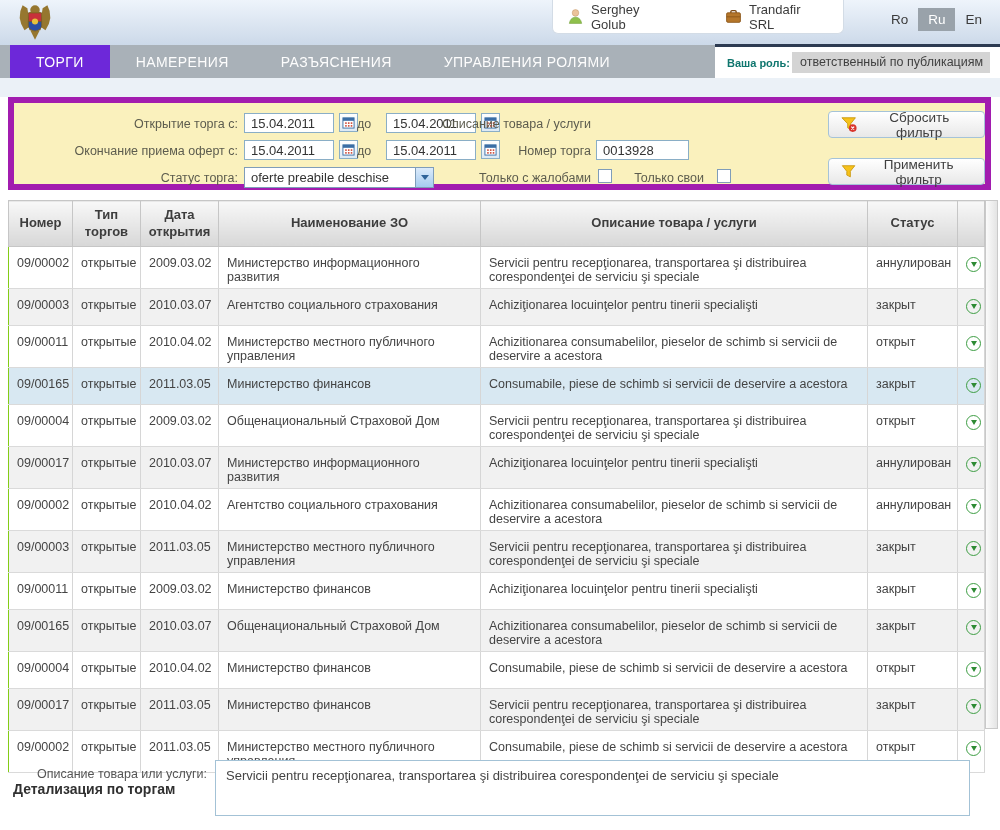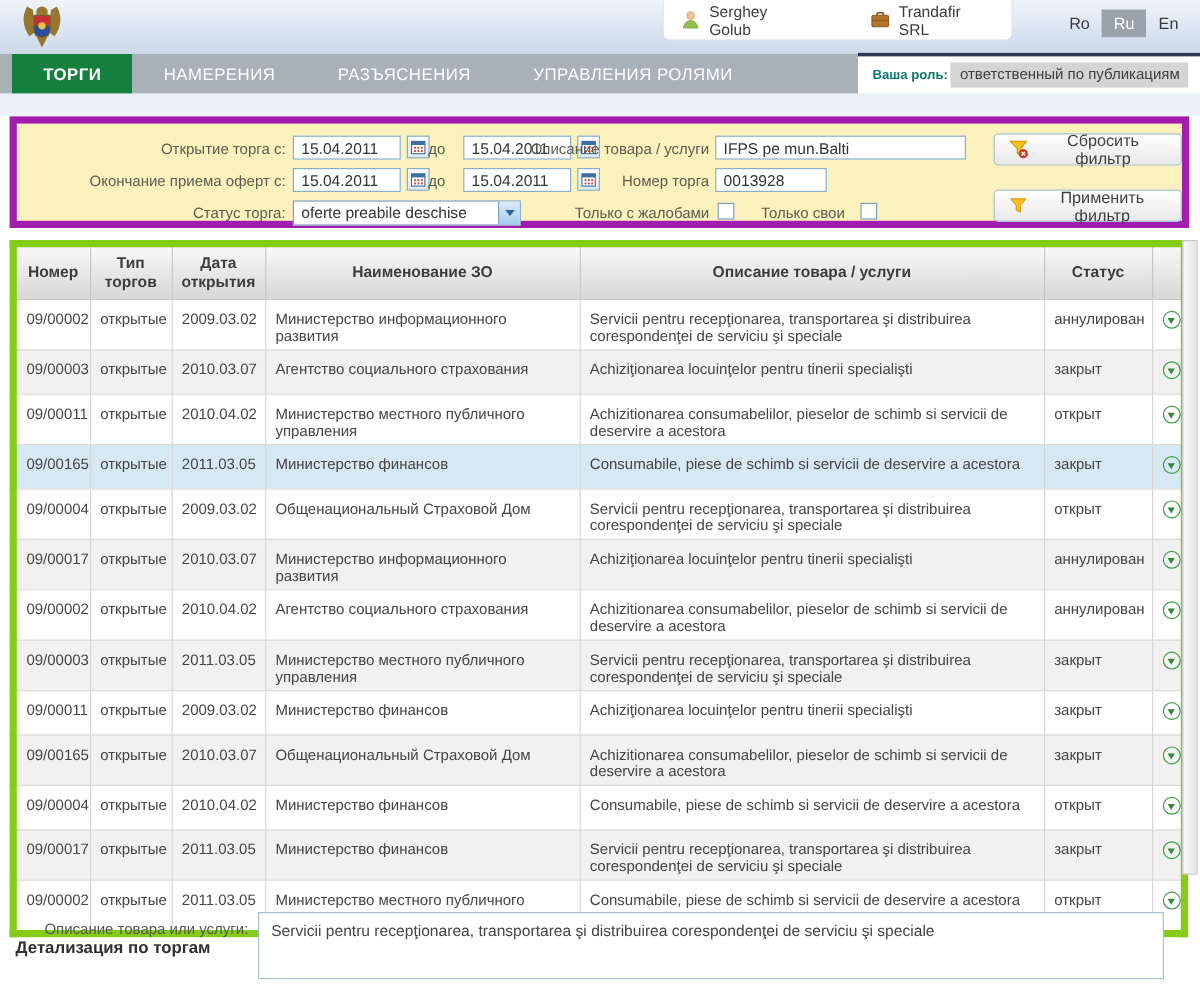--- a/index.html
+++ b/index.html
@@ -21,21 +21,21 @@
   .company-name { font-size:13px; color:#3c3c3c; }
   .user-sep { width:48px; }
   .lang { position:absolute; right:8px; top:8px; display:flex; align-items:flex-end; }
   .lang-item { font-size:13.5px; color:#3b3b3b; padding:4px 10px; cursor:default; }
   .lang-item.active { background:#99a2aa; color:#fff; }
   
   .tabbar { position:absolute; top:45px; left:0; width:715px; height:33px; background:#a9b1b8; }
   .tabs { display:flex; height:100%; padding-left:10px; }
   .tab { display:flex; align-items:center; padding:0 26px; color:#fdfdfd;
     font-size:14px; letter-spacing:0.4px; white-space:nowrap; }
-  .tab.active { background:#15803d; font-weight:bold; }
+  .tab.active { background:#6d28d9; font-weight:normal; }
   .role-area { position:absolute; top:44px; left:715px; width:285px; height:34px;
     background:#fff; border-top:3px solid #2d3b52; display:flex; align-items:center; padding-left:12px; }
   .role-label { font-size:11px; font-weight:bold; color:#0f766e; margin-right:2px; white-space:nowrap; }
   .role-select { background:#d4d4d4; color:#3f3f3f; font-size:12.5px; padding:3px 7px 4px 8px;
     display:flex; align-items:center; gap:6px; white-space:nowrap; }
   .subbar { position:absolute; top:78px; left:0; width:1000px; height:19px; background:#ebf1f7; }
   
   .filter-panel { position:absolute; top:97px; left:8px; width:983px; height:93px;
     background:#faf1bd; border:6px solid #a21caf; }
   .f-label { position:absolute; font-size:12.5px; color:#5c5c4e; text-align:right; white-space:nowrap; }
@@ -49,21 +49,21 @@
   .sel-arrow-btn { width:18px; height:100%; border-left:1px solid #7f9db9;
     background:linear-gradient(#dcebfb,#a5cbf0); display:flex; align-items:center; justify-content:center; }
   .sel-chevron { width:0; height:0; border-left:4px solid transparent; border-right:4px solid transparent;
     border-top:5px solid #2f6399; }
   .checkbox { position:absolute; width:14px; height:14px; border:1px solid #7f9db9; background:#fff; appearance:none; cursor:pointer; }
   .f-btn { position:absolute; width:157px; height:27px; border:1px solid #a5c3d8; border-radius:4px;
     background:linear-gradient(#ffffff,#e8e8e8); display:flex; align-items:center; gap:9px;
     padding:0 12px; font-family:"Liberation Sans",sans-serif; font-size:13.5px; color:#3f3f3f; cursor:pointer; }
   
   table.trades { position:absolute; top:200px; left:8px; width:976px; border-collapse:collapse;
-    table-layout:fixed; background:#fff; border:6px solid #84cc16; }
+    table-layout:fixed; background:#fff; border:1px solid #84cc16; }
   table.trades col.c0 { width:64px; } table.trades col.c1 { width:68px; }
   table.trades col.c2 { width:78px; } table.trades col.c3 { width:262px; }
   table.trades col.c4 { width:387px; } table.trades col.c5 { width:90px; }
   table.trades col.c6 { width:27px; }
   table.trades th { height:46px; background:linear-gradient(#f8f8f8,#d7d7d7);
     border:1px solid #c6c6c6; font-size:13px; font-weight:bold; color:#3d3d3d;
     text-align:center; vertical-align:middle; line-height:1.25; padding:2px 4px; }
   table.trades td { border-right:1px solid #d6d6d6; border-bottom:1px solid #dadada;
     font-size:12.5px; line-height:14px; color:#444; vertical-align:top; padding:9px 8px 4px; }
   table.trades tr { height:37px; }
@@ -200,21 +200,20 @@
 
   <div class="f-label" style="left:8px; width:216px; top:68px;">Статус торга:</div>
   <div class="select-box" style="left:230px; top:64px; width:190px;">
     <span class="sel-text">oferte preabile deschise</span>
     <span class="sel-arrow-btn">
         <span class="sel-chevron"></span>
       </span>
   </div>
 
   <div class="f-label" style="left:388px; width:189px; top:14px;">Описание товара / услуги</div>
-  <input class="f-input" style="left: 582px; top: 10px; width: 209px;" value="IFPS pe mun.Balti">
   <div class="f-label" style="left:388px; width:189px; top:41px;">Номер торга</div>
   <input class="f-input" style="left: 582px; top: 37px; width: 93px;" value="0013928">
 
   <div class="f-label" style="left:432px; width:145px; top:68px;">Только с жалобами</div>
   <input type="checkbox" class="checkbox" style="left: 584px; top: 66px;">
   <div class="f-label" style="left:610px; width:80px; top:68px;">Только свои</div>
   <input type="checkbox" class="checkbox" style="left: 703px; top: 66px;">
 
   <button class="f-btn" style="left:814px; top:8px;justify-content:center;">
     <svg width="17" height="17" viewBox="0 0 17 17">

